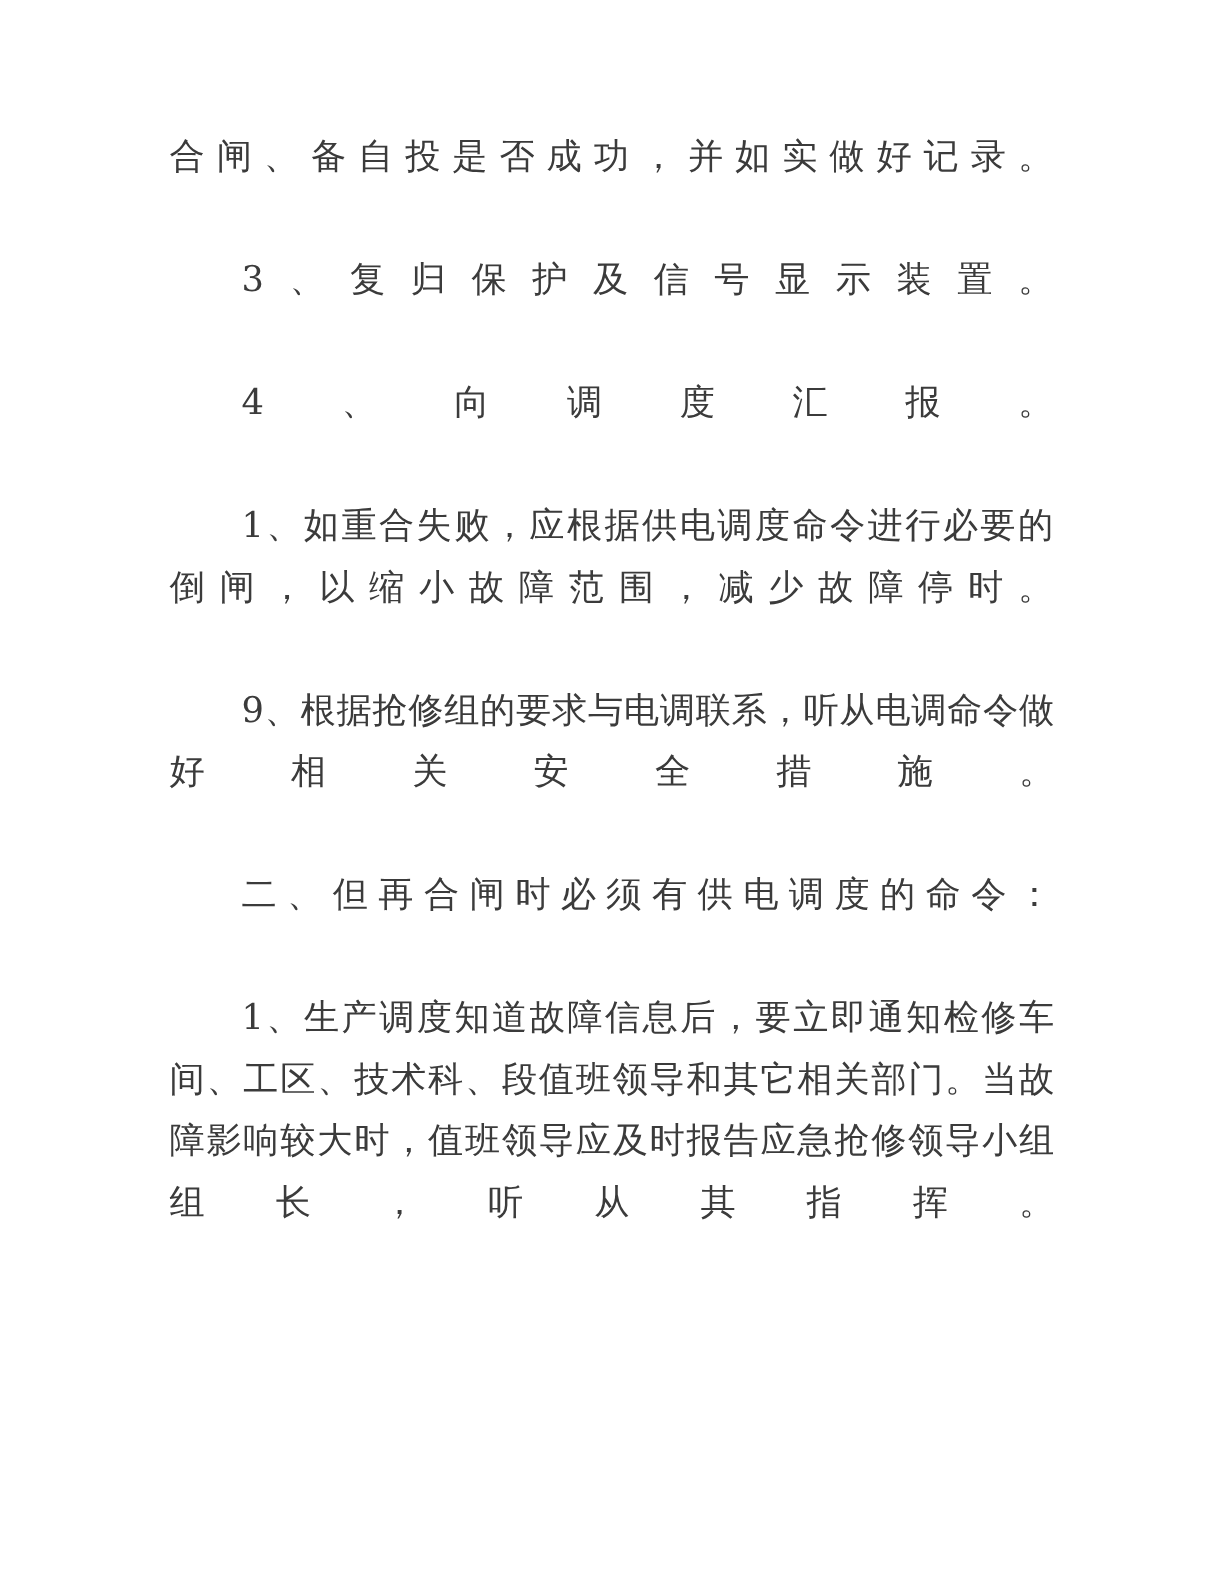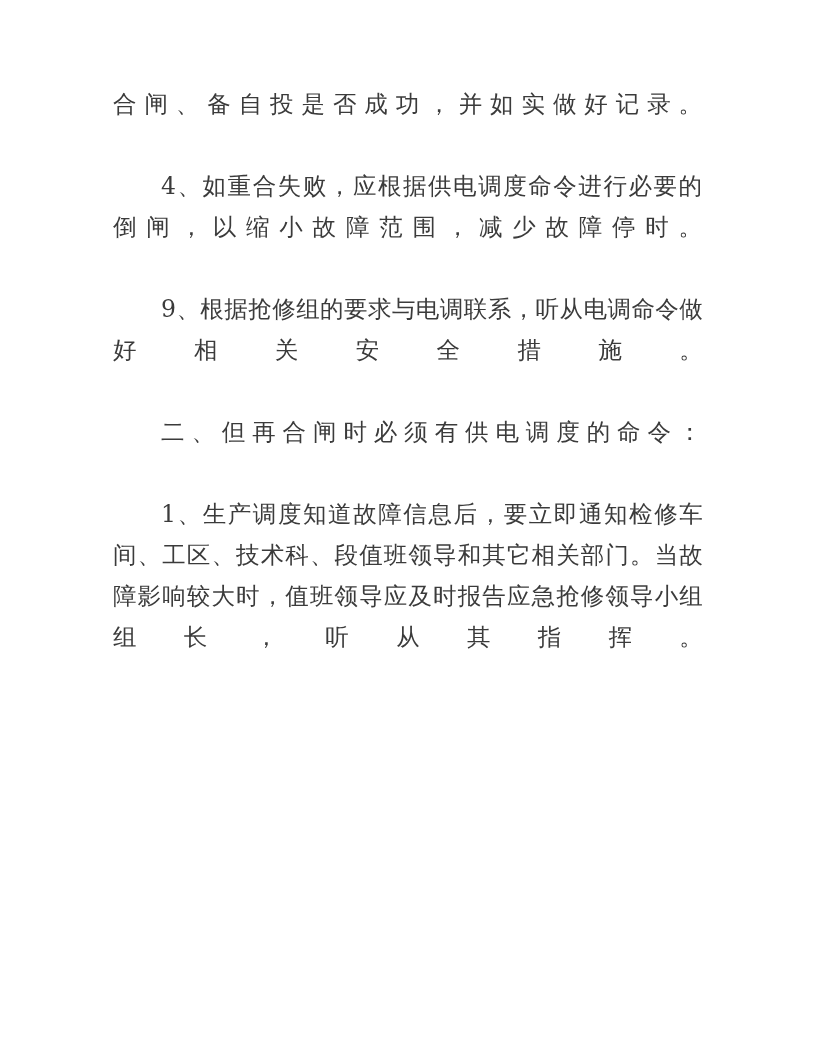--- a/index.html
+++ b/index.html
@@ -63,24 +63,26 @@
   }
 </style>
 </head>
 <body>
 
 <div class="page">
   <div class="text-block">
 
     <p class="para no-indent">合闸、备自投是否成功，并如实做好记录。</p>
 
+    <p class="para indent">3、复归保护及信号显示装置。</p>
+
+    <p class="para indent">4、向调度汇报。</p>
 
 
-
-    <p class="para indent">4、如重合失败，应根据供电调度命令进行必要的倒闸，以缩小故障范围，减少故障停时。</p>
+    <p class="para indent">1、如重合失败，应根据供电调度命令进行必要的倒闸，以缩小故障范围，减少故障停时。</p>
 
 
     <p class="para indent tight">9、根据抢修组的要求与电调联系，听从电调命令做好相关安全措施。</p>
 
 
     <p class="para heading">二、但再合闸时必须有供电调度的命令：</p>
 
     <p class="para indent tight">1、生产调度知道故障信息后，要立即通知检修车间、工区、技术科、段值班领导和其它相关部门。当故障影响较大时，值班领导应及时报告应急抢修领导小组组长，听从其指挥。</p>
 
   </div>

